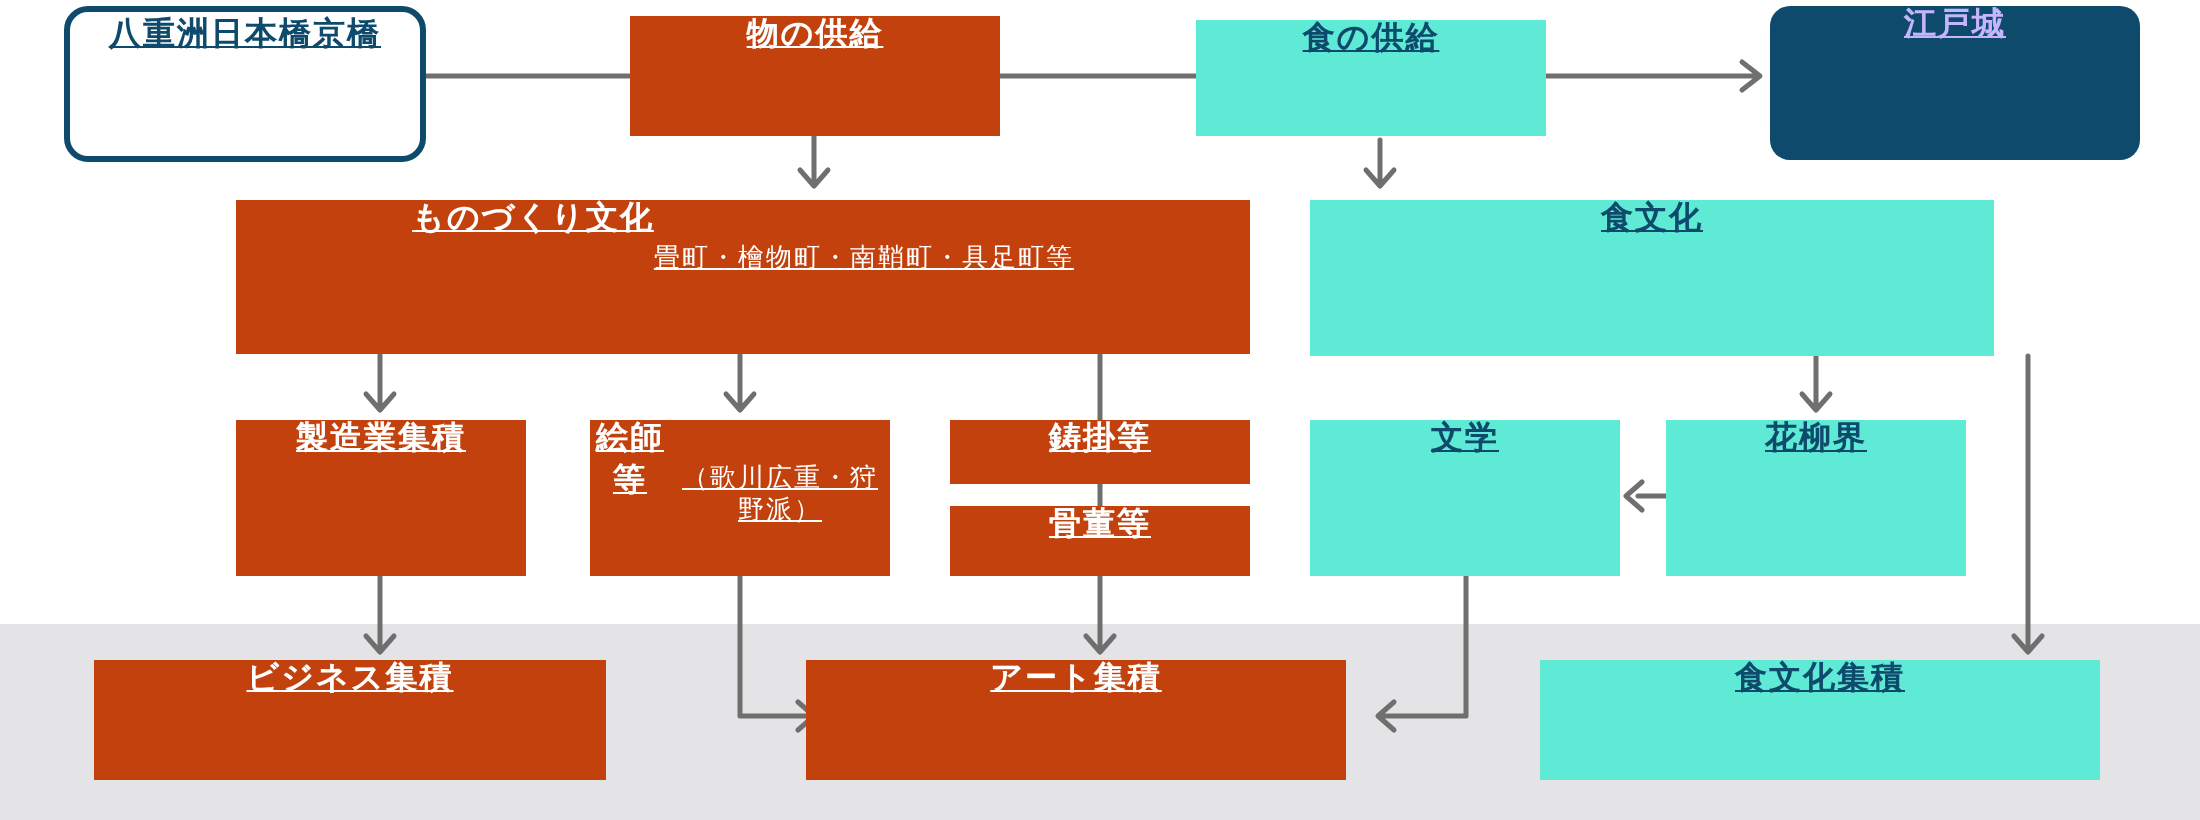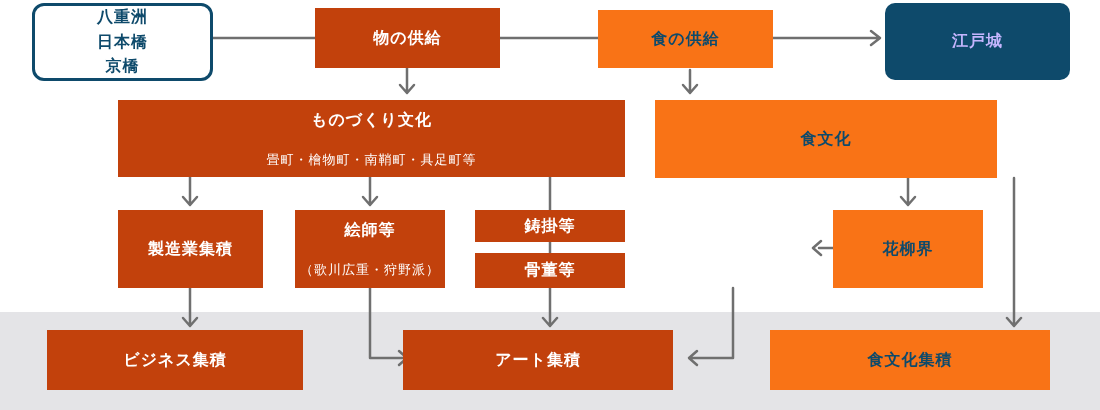--- a/index.html
+++ b/index.html
@@ -20,29 +20,29 @@
     z-index:0;
   }
   .connectors{
     position:absolute;left:0;top:0;
     z-index:1;
     pointer-events:none;
   }
   .node{
     position:absolute;
     display:flex;
-    flex-direction:column;
-    align-items:center;
+    flex-direction:row;
     justify-content:center;
     text-align:center;
     box-sizing:border-box;
     z-index:2;
+    text-decoration:underline;
   }
   .slate{background:#c2410c;color:#ffffff;}
-  .lgray{background:#f97316;color:#0e4a6b;}
+  .lgray{background:#5eead4;color:#0e4a6b;}
   .navy{background:#0e4a6b;color:#c4b5fd;border-radius:10px;}
   .outline{
     background:#ffffff;color:#0e4a6b;
     border:3px solid #0e4a6b;border-radius:12px;
   }
   .t{
     font-weight:bold;
     font-size:16px;
     letter-spacing:1px;
     line-height:1.3;
@@ -116,20 +116,23 @@
   </div>
 
   <div class="node slate" style="left:475px;top:210px;width:150px;height:32px">
     <div class="t">鋳掛等</div>
   </div>
 
   <div class="node slate" style="left:475px;top:253px;width:150px;height:35px">
     <div class="t">骨董等</div>
   </div>
 
+  <div class="node lgray" style="left:655px;top:210px;width:155px;height:78px">
+    <div class="t">文学</div>
+  </div>
 
   <div class="node lgray" style="left:833px;top:210px;width:150px;height:78px">
     <div class="t">花柳界</div>
   </div>
 
   <div class="node slate" style="left:47px;top:330px;width:256px;height:60px">
     <div class="t">ビジネス集積</div>
   </div>
 
   <div class="node slate" style="left:403px;top:330px;width:270px;height:60px">

